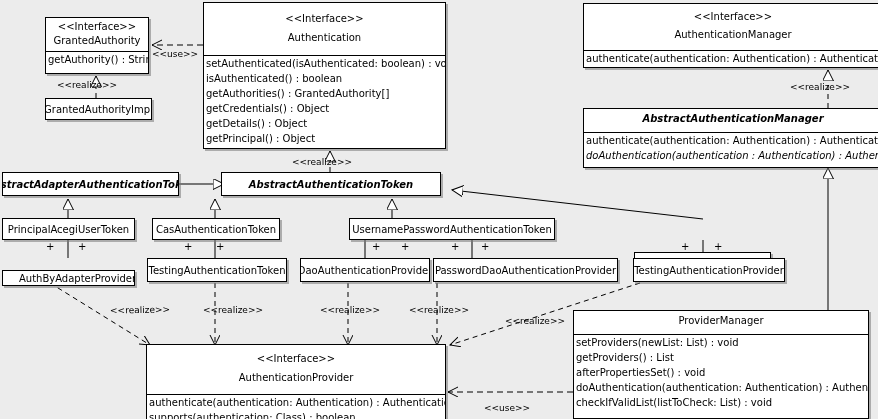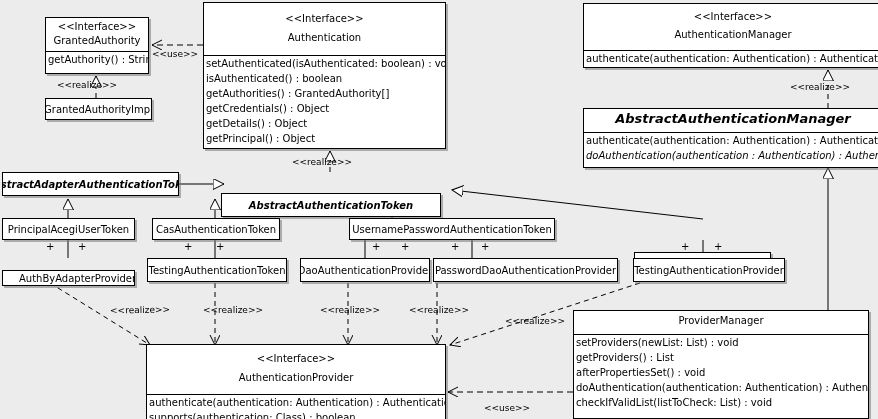--- a/index.html
+++ b/index.html
@@ -21,21 +21,21 @@
     box-sizing:border-box;
     overflow:hidden;
   }
   .hdr{
     text-align:center;
     padding:2px 3px 3px 3px;
     line-height:14px;
   }
   .stereo{font-size:10px;color:#000;display:block;}
   .cname{font-size:10px;color:#000;display:block;}
-  .cname.abstract{font-style:italic;font-weight:bold;font-size:13px;}
+  .cname.abstract{font-style:italic;font-weight:bold;font-size:10px;}
   .cname.plain{font-size:10px;}
   .sep{border-top:1px solid #000;height:0;font-size:0;line-height:0;}
   .ops{padding:0;}
   .op{
     font-size:10px;
     line-height:15px;
     white-space:nowrap;
     padding-left:2px;
     color:#000;
   }
@@ -163,21 +163,21 @@
       <div class="op abstract">doAuthentication(authentication : Authentication) : Authentication</div>
     </div>
   </div>
 
   <div class="umlbox" style="left:2px;top:172px;width:177px;height:24px;">
     <div class="simple">
       <span class="cname abstract">AbstractAdapterAuthenticationToken</span>
     </div>
   </div>
 
-  <div class="umlbox" style="left:221px;top:172px;width:220px;height:24px;margin-top:21px;">
+  <div class="umlbox" style="left:221px;top:172px;width:220px;height:24px;">
     <div class="simple">
       <span class="cname abstract">AbstractAuthenticationToken</span>
     </div>
   </div>
 
   <div class="umlbox" style="left:2px;top:218px;width:133px;height:22px;">
     <div class="simple">
       <span class="cname plain">PrincipalAcegiUserToken</span>
     </div>
   </div>

